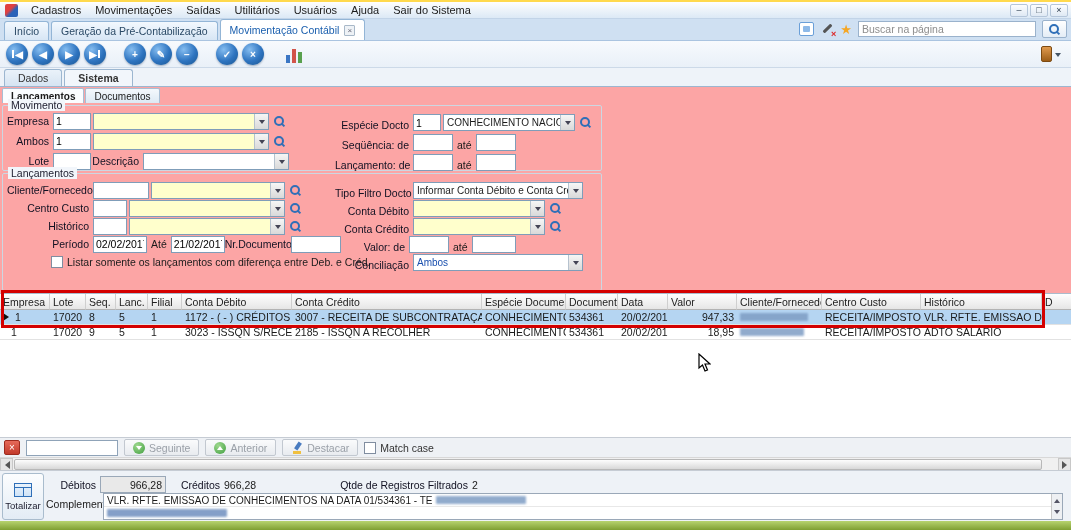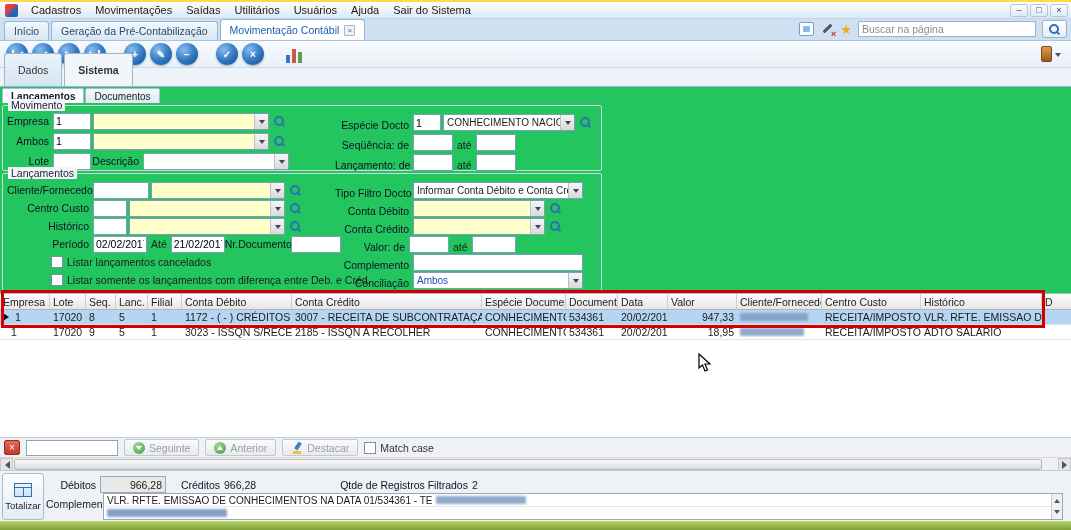--- a/index.html
+++ b/index.html
@@ -53,27 +53,27 @@
   .tbtn .bar{width:2px;height:8px;background:#fff;margin:0 1px}
   .tgap{width:10px;flex:none}
   .chartbtn{width:26px;height:22px;display:flex;align-items:flex-end;gap:2px;padding:2px 4px}
   .chartbtn i{display:block;width:4px}
   .exit-group{margin-left:auto;display:flex;align-items:center;gap:3px;padding-right:4px}
   .door{width:11px;height:16px;border-radius:2px;background:linear-gradient(#e09a4e,#9c5d17);border:1px solid #7c4a12}
   .caret{width:0;height:0;border:3px solid transparent;border-top:4px solid #456;margin-top:4px}
 
   
   .mtabs{position:absolute;left:4px;top:68px;height:18px;display:flex;align-items:flex-end;z-index:2}
-  .mtab{height:17px;padding:16px 13px;display:flex;align-items:center;margin-right:2px;font-size:10.5px;color:#333;
+  .mtab{height:17px;padding:0 13px;display:flex;align-items:center;margin-right:2px;font-size:10.5px;color:#333;
         border:1px solid #9cb6d0;border-bottom:none;border-radius:3px 3px 0 0;
         background:linear-gradient(#eaf2fa,#d6e4f2)}
   .mtab.active{background:#f2f6fb;font-weight:bold}
 
   
-  .filterpage{position:absolute;left:0;top:86px;width:1071px;height:207px;background:#22c55e;border-top:1px solid #9cb6d0}
+  .filterpage{position:absolute;left:0;top:86px;width:1071px;height:207px;background:#fca5a5;border-top:1px solid #9cb6d0}
   .subtabs{position:absolute;left:2px;top:1px;display:flex}
   .stab{height:15px;padding:0 8px;font-size:10px;display:flex;align-items:center;margin-right:1px;
         border:1px solid #a8bed4;border-bottom:none;border-radius:2px 2px 0 0;
         background:linear-gradient(#f4f8fc,#dde9f4)}
   .stab.active{background:#fbfdff;font-weight:bold}
   .groupbox{position:absolute;border:1px solid #ccd7e2;border-radius:2px}
   .legend{position:absolute;top:-7px;left:5px;background:#f2f6fb;padding:0 3px;font-size:10.5px;color:#223}
   .frow{position:relative;display:flex;align-items:center;height:20px;padding-left:4px}
   .frow.h18{height:18px}
   .lhalf{display:flex;align-items:center}
@@ -390,30 +390,20 @@
           <span class="rhalf far">
             <span class="lbl" style="width:46px">Valor: de</span>
             <input class="tb" style="width: 40px;">
             <span class="mid">até</span>
             <input class="tb" style="width: 44px;">
           </span>
         </div>
         <div class="frow h18">
           <span class="lhalf">
             <span class="cb" style="margin-left:44px"></span>
-            <span class="cbl">Listar lançamentos cancelados</span>
-          </span>
-          <span class="rhalf">
-            <span class="lbl" style="width:78px">Complemento</span>
-            <input class="tb" style="width: 170px;">
-          </span>
-        </div>
-        <div class="frow h18">
-          <span class="lhalf">
-            <span class="cb" style="margin-left:44px"></span>
             <span class="cbl">Listar somente os lançamentos com diferença entre Deb. e Créd.</span>
           </span>
           <span class="rhalf">
             <span class="lbl" style="width:78px">Conciliação</span>
             <span class="combo" style="width:170px;color:#1a4fae">
                 <span>Ambos</span>
                 <span class="carrow"></span>
               </span>
           </span>
         </div>

